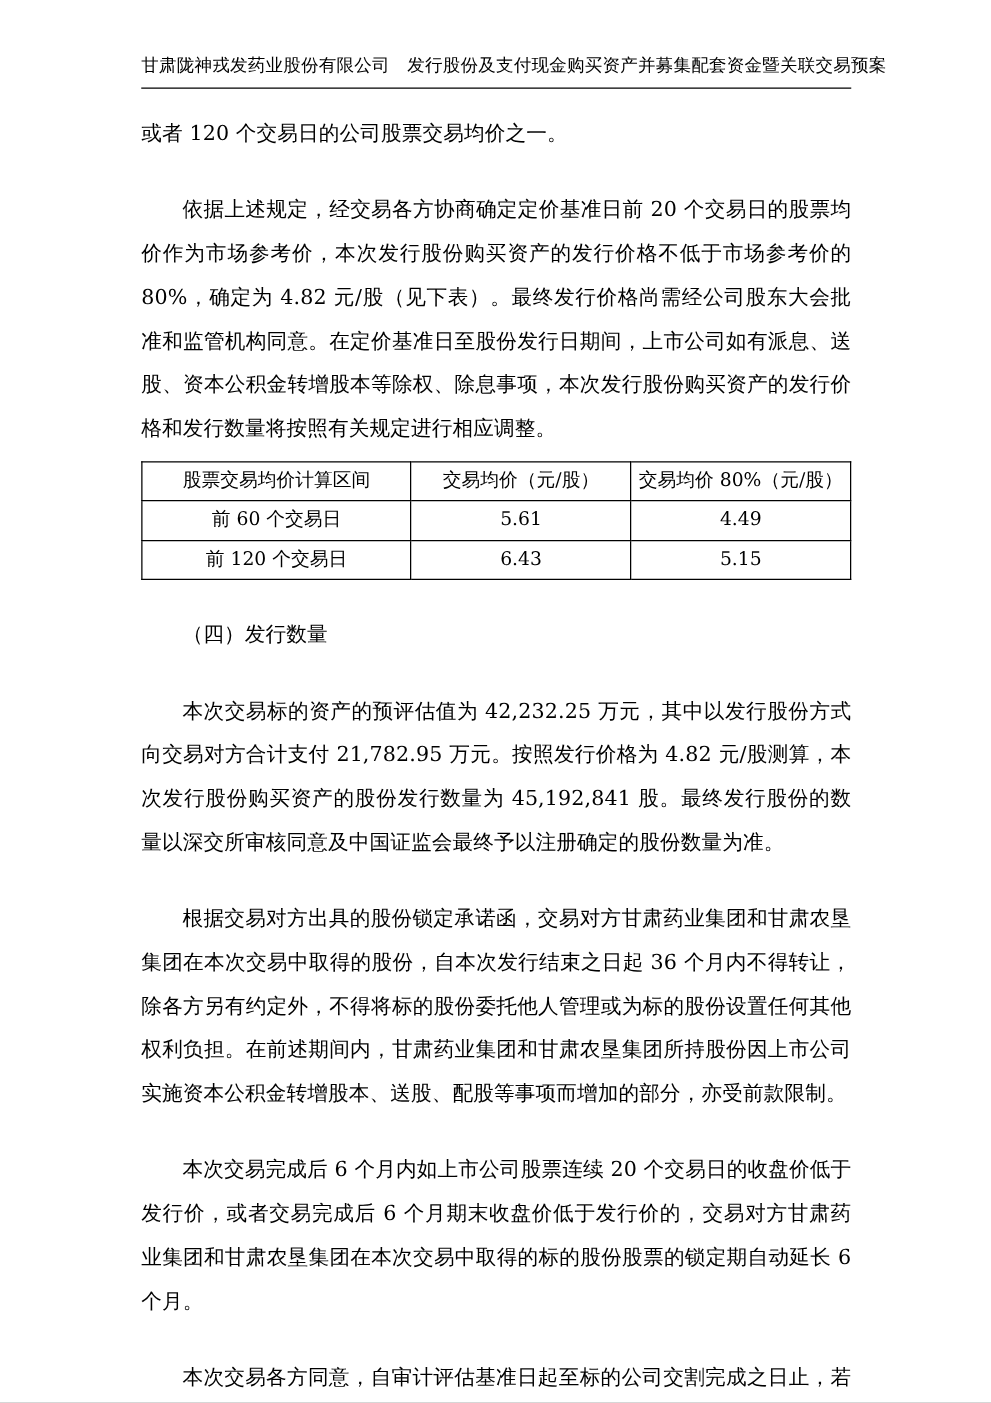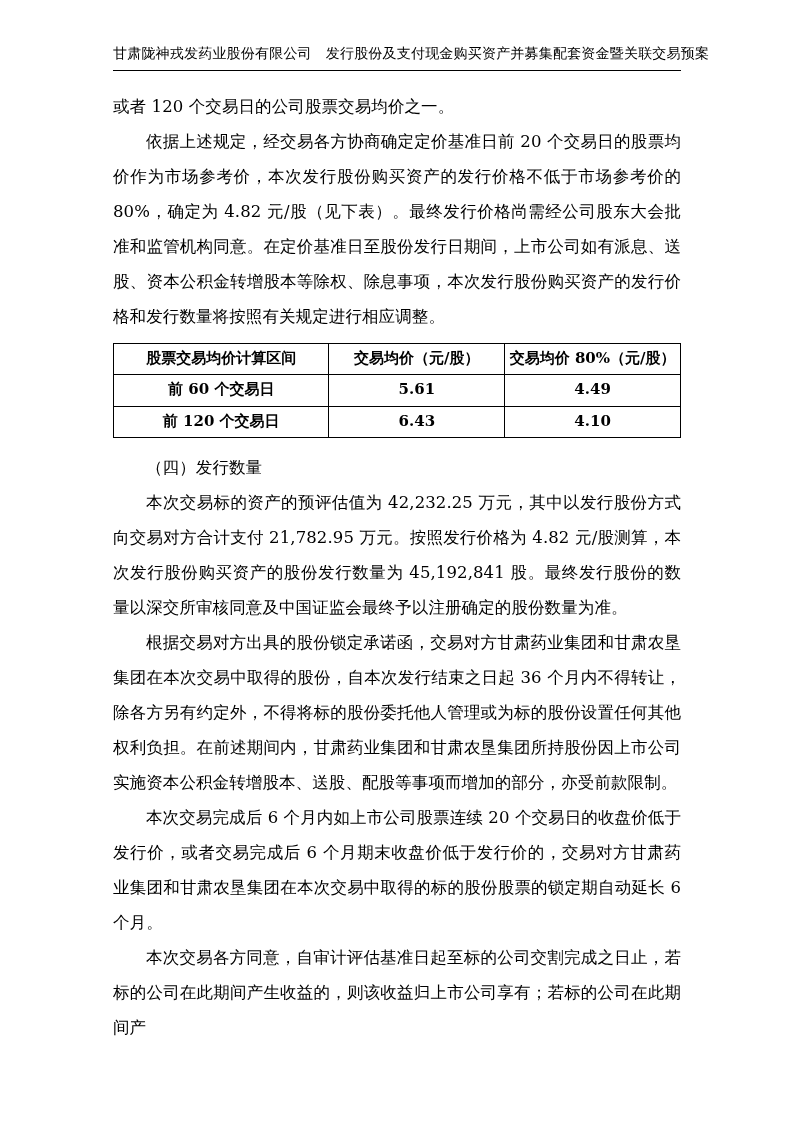--- a/index.html
+++ b/index.html
@@ -40,32 +40,33 @@
   p.body {
     font-size: 16.5px;
     line-height: 35px;
     margin: 0;
     text-align: justify;
     text-justify: inter-ideograph;
     letter-spacing: 0.1px;
   }
   p.indent {
     text-indent: 2em;
+    margin-top: 26px;
   }
   table.tbl {
     border-collapse: collapse;
     width: 100%;
     margin: 9px 0 12px 0;
     font-size: 15px;
   }
   table.tbl td, table.tbl th {
     border: 1px solid #000;
     text-align: center;
     padding: 5px 2px 6px 2px;
-    font-weight: bold;
+    font-weight: normal;
     line-height: 1.3;
   }
   table.tbl th {
     font-size: 15px;
   }
   table.tbl td.col0 { width: 38%; }
   table.tbl td.col1, table.tbl th.col1 { width: 31%; }
   table.tbl td.col2, table.tbl th.col2 { width: 31%; }
   .num { font-family: "DejaVu Serif", "Liberation Serif", serif; }
 </style>
@@ -94,21 +95,21 @@
       </thead>
       <tbody>
         <tr>
           <td class="col0">前 60 个交易日</td>
           <td class="col1 num">5.61</td>
           <td class="col2 num">4.49</td>
         </tr>
         <tr>
           <td class="col0">前 120 个交易日</td>
           <td class="col1 num">6.43</td>
-          <td class="col2 num">4.10</td>
+          <td class="col2 num">5.15</td>
         </tr>
       </tbody>
     </table>
 
     <p class="body indent">（四）发行数量</p>
     <p class="body indent">本次交易标的资产的预评估值为 42,232.25 万元，其中以发行股份方式向交易对方合计支付 21,782.95 万元。按照发行价格为 4.82 元/股测算，本次发行股份购买资产的股份发行数量为 45,192,841 股。最终发行股份的数量以深交所审核同意及中国证监会最终予以注册确定的股份数量为准。</p>
 
     <p class="body indent">根据交易对方出具的股份锁定承诺函，交易对方甘肃药业集团和甘肃农垦集团在本次交易中取得的股份，自本次发行结束之日起 36 个月内不得转让，除各方另有约定外，不得将标的股份委托他人管理或为标的股份设置任何其他权利负担。在前述期间内，甘肃药业集团和甘肃农垦集团所持股份因上市公司实施资本公积金转增股本、送股、配股等事项而增加的部分，亦受前款限制。</p>
     <p class="body indent">本次交易完成后 6 个月内如上市公司股票连续 20 个交易日的收盘价低于发行价，或者交易完成后 6 个月期末收盘价低于发行价的，交易对方甘肃药业集团和甘肃农垦集团在本次交易中取得的标的股份股票的锁定期自动延长 6 个月。</p>
 

